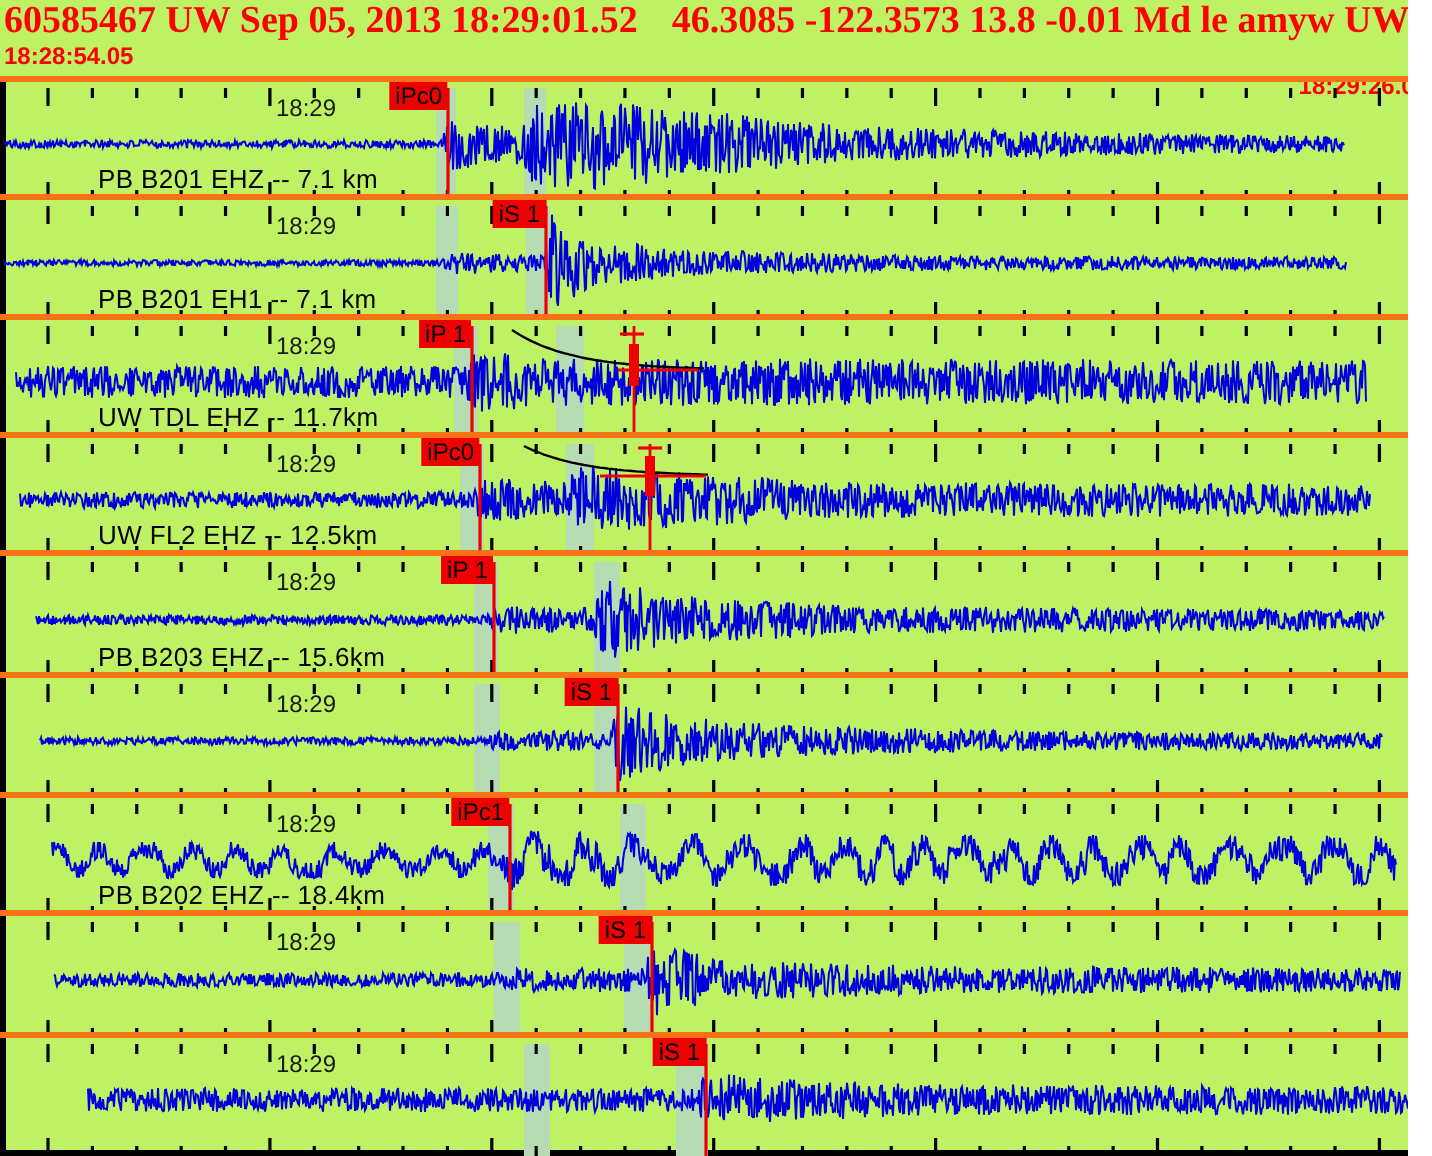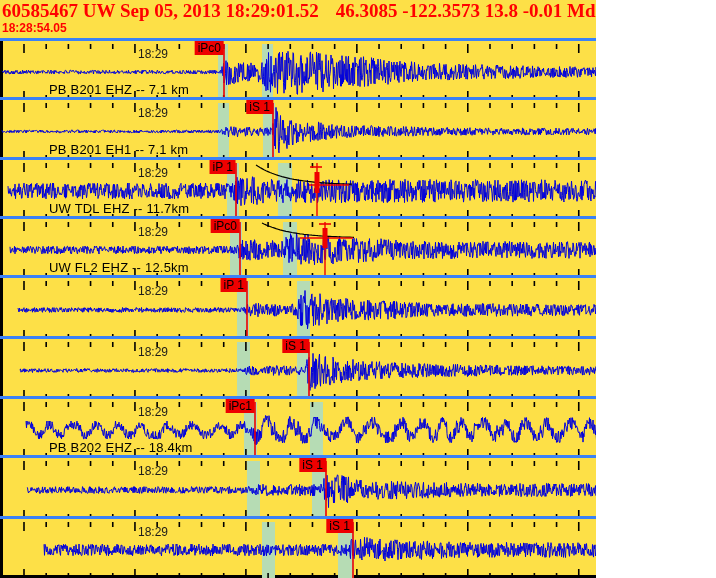--- a/index.html
+++ b/index.html
@@ -1,48 +1,48 @@
 <!DOCTYPE html>
 <html><head>
 <meta charset="utf-8">
 <style>
   html,body{margin:0;padding:0;background:#fff;}
-  #app{position:relative;width:596px;height:578px;background:#fde047;overflow:hidden;
+  #app{position:relative;width:704px;height:578px;background:#bef264;overflow:hidden;
        font-family:"Liberation Sans",sans-serif;}
   
   #hdr1{position:absolute;left:2px;top:0px;width:712px;height:21px;display:flex;
         font-family:"Liberation Serif",serif;font-weight:bold;font-size:19px;
         line-height:21px;white-space:nowrap;}
   #hdr1 .mid{margin-left:17px;}
   #hdr2{position:absolute;left:2px;top:21px;width:712px;height:16px;display:flex;
         font-weight:bold;font-size:12px;line-height:15px;}
   #hdr2 .right{margin-left:auto;}
   
   #panel{position:absolute;left:0;top:0;width:716px;height:578px;}
   .vborder{position:absolute;top:38px;height:540px;width:3px;background:#000;}
   #bottomline{position:absolute;left:0;top:575px;width:716px;height:3px;background:#000;}
-  .row{position:absolute;left:0;width:716px;border-top:3px solid #3b82f6;box-sizing:border-box;}
+  .row{position:absolute;left:0;width:716px;border-top:3px solid #f97316;box-sizing:border-box;}
   .row svg{position:absolute;left:0;top:3px;}
   .band{position:absolute;top:3px;}
   .time-label{position:absolute;left:138px;top:6px;font-size:12px;color:#1a1a1a;}
   .station-label{position:absolute;left:10px;bottom:0px;font-size:13px;color:#000;
                  letter-spacing:.2px;white-space:nowrap;margin-left:39px;}
   .pick-label{position:absolute;top:0px;transform:translateX(-100%);height:14px;
               line-height:14px;padding:0 3px;font-size:12px;color:#000;white-space:nowrap;}
 </style>
 </head>
 <body>
 
 <div id="app">
   <div id="hdr1" style="color: rgb(255, 0, 0);">
     <span>60585467 UW Sep 05, 2013 18:29:01.52</span>
     <span class="mid">46.3085 -122.3573 13.8 -0.01 Md le amyw UW 01</span>
 
   </div>
-  <div id="hdr2" style="color: rgb(255, 0, 0);">
+  <div id="hdr2" style="color: rgb(255, 0, 0); flex-direction: column;">
     <span>18:28:54.05</span>
     <span class="right">18:29:26.00</span>
   </div>
 
   <div id="panel">
     <div class="vborder" style="left:0"></div>
     <div class="vborder" style="left:713px"></div>
     <div id="bottomline"></div>
   <div class="row" style="top: 38px; height: 59px;">
     <div class="band band-p" style="left: 218px; width: 10px; height: 56px; background: rgb(182, 220, 180);"></div>
@@ -420,20 +420,21 @@
           <line x1="667.51" y1="53" x2="667.51" y2="58" stroke="#000000" stroke-width="1.6"></line>
           <line x1="689.7" y1="0" x2="689.7" y2="9" stroke="#000000" stroke-width="1.6"></line>
           <line x1="689.7" y1="49" x2="689.7" y2="58" stroke="#000000" stroke-width="1.6"></line>
           <line x1="711.89" y1="0" x2="711.89" y2="5" stroke="#000000" stroke-width="1.6"></line>
           <line x1="711.89" y1="53" x2="711.89" y2="58" stroke="#000000" stroke-width="1.6"></line>
           <polyline points="18.0,27.1 18.5,28.9 19.0,31.0 19.5,27.1 20.0,29.7 20.5,28.8 21.0,29.5 21.5,29.4 22.0,27.9 22.5,30.6 23.0,29.0 23.5,27.6 24.0,26.7 24.5,30.5 25.0,30.6 25.5,28.4 26.0,31.4 26.5,27.0 27.0,30.5 27.5,30.6 28.0,27.8 28.5,29.9 29.0,29.6 29.5,29.0 30.0,28.6 30.5,30.1 31.0,29.4 31.5,28.8 32.0,27.8 32.5,31.2 33.0,27.7 33.5,29.9 34.0,27.1 34.5,26.6 35.0,31.2 35.5,28.7 36.0,29.5 36.5,27.0 37.0,31.0 37.5,28.3 38.0,30.1 38.5,30.4 39.0,29.7 39.5,27.5 40.0,29.7 40.5,29.1 41.0,27.7 41.5,26.9 42.0,30.3 42.5,31.3 43.0,26.8 43.5,29.4 44.0,26.6 44.5,28.0 45.0,29.8 45.5,30.6 46.0,29.5 46.5,29.0 47.0,29.0 47.5,26.7 48.0,29.3 48.5,29.7 49.0,27.1 49.5,31.4 50.0,28.0 50.5,30.2 51.0,29.8 51.5,31.3 52.0,28.3 52.5,26.7 53.0,30.4 53.5,30.5 54.0,26.6 54.5,30.7 55.0,30.8 55.5,31.0 56.0,27.0 56.5,26.9 57.0,27.7 57.5,27.8 58.0,30.7 58.5,30.5 59.0,29.1 59.5,27.6 60.0,26.7 60.5,28.8 61.0,26.6 61.5,26.8 62.0,29.6 62.5,30.9 63.0,31.0 63.5,28.0 64.0,27.9 64.5,30.9 65.0,28.5 65.5,27.1 66.0,28.1 66.5,29.4 67.0,31.1 67.5,29.3 68.0,27.6 68.5,30.9 69.0,27.3 69.5,27.6 70.0,28.0 70.5,30.2 71.0,30.3 71.5,26.8 72.0,27.2 72.5,28.7 73.0,28.7 73.5,29.3 74.0,30.4 74.5,27.5 75.0,28.7 75.5,27.0 76.0,29.1 76.5,28.4 77.0,28.1 77.5,30.7 78.0,26.8 78.5,27.0 79.0,27.4 79.5,29.0 80.0,27.7 80.5,29.5 81.0,30.0 81.5,30.2 82.0,27.4 82.5,31.0 83.0,31.3 83.5,26.9 84.0,30.4 84.5,26.7 85.0,27.6 85.5,26.9 86.0,29.0 86.5,28.1 87.0,29.9 87.5,30.4 88.0,26.8 88.5,31.2 89.0,27.0 89.5,27.3 90.0,28.9 90.5,26.5 91.0,29.2 91.5,27.6 92.0,30.3 92.5,29.6 93.0,28.8 93.5,29.3 94.0,28.4 94.5,27.1 95.0,28.8 95.5,28.9 96.0,30.7 96.5,27.9 97.0,28.3 97.5,27.8 98.0,31.2 98.5,26.9 99.0,31.1 99.5,27.3 100.0,29.2 100.5,29.2 101.0,26.9 101.5,29.9 102.0,29.1 102.5,30.9 103.0,30.8 103.5,28.5 104.0,28.7 104.5,27.6 105.0,29.7 105.5,29.9 106.0,30.0 106.5,28.8 107.0,27.2 107.5,29.7 108.0,27.3 108.5,30.1 109.0,30.4 109.5,30.9 110.0,28.0 110.5,30.8 111.0,28.0 111.5,31.1 112.0,31.4 112.5,28.4 113.0,31.3 113.5,28.4 114.0,28.5 114.5,29.8 115.0,29.8 115.5,28.1 116.0,29.7 116.5,29.6 117.0,31.0 117.5,29.7 118.0,31.0 118.5,29.3 119.0,31.2 119.5,28.4 120.0,31.2 120.5,29.3 121.0,28.7 121.5,31.5 122.0,30.3 122.5,26.5 123.0,28.8 123.5,30.8 124.0,27.3 124.5,29.2 125.0,27.3 125.5,30.7 126.0,26.6 126.5,27.1 127.0,29.5 127.5,27.0 128.0,27.9 128.5,28.0 129.0,30.9 129.5,30.7 130.0,28.3 130.5,29.4 131.0,28.3 131.5,30.9 132.0,28.0 132.5,28.4 133.0,30.8 133.5,29.5 134.0,28.9 134.5,28.4 135.0,29.1 135.5,29.5 136.0,26.6 136.5,26.7 137.0,28.3 137.5,27.8 138.0,27.6 138.5,28.6 139.0,30.9 139.5,27.2 140.0,28.6 140.5,28.7 141.0,29.7 141.5,26.5 142.0,31.4 142.5,29.7 143.0,30.8 143.5,28.0 144.0,29.2 144.5,29.5 145.0,28.5 145.5,28.2 146.0,30.3 146.5,26.8 147.0,29.6 147.5,27.4 148.0,29.3 148.5,30.2 149.0,27.9 149.5,28.6 150.0,29.9 150.5,29.2 151.0,27.7 151.5,30.8 152.0,30.4 152.5,28.7 153.0,29.9 153.5,30.8 154.0,27.2 154.5,27.9 155.0,31.3 155.5,30.1 156.0,28.9 156.5,30.4 157.0,29.6 157.5,30.7 158.0,28.1 158.5,28.6 159.0,28.3 159.5,31.2 160.0,26.8 160.5,29.3 161.0,28.2 161.5,27.3 162.0,29.1 162.5,31.1 163.0,31.0 163.5,27.5 164.0,30.5 164.5,27.4 165.0,26.8 165.5,31.0 166.0,30.5 166.5,27.6 167.0,27.2 167.5,30.7 168.0,26.6 168.5,30.0 169.0,30.3 169.5,27.8 170.0,29.1 170.5,28.3 171.0,30.8 171.5,26.8 172.0,30.8 172.5,28.3 173.0,28.4 173.5,28.2 174.0,26.9 174.5,30.5 175.0,29.0 175.5,27.2 176.0,30.7 176.5,29.2 177.0,31.4 177.5,27.6 178.0,30.1 178.5,28.7 179.0,28.1 179.5,27.0 180.0,27.8 180.5,30.8 181.0,29.2 181.5,31.4 182.0,29.4 182.5,29.5 183.0,28.8 183.5,29.9 184.0,30.9 184.5,31.3 185.0,30.7 185.5,26.7 186.0,26.9 186.5,27.5 187.0,28.0 187.5,29.5 188.0,27.9 188.5,27.2 189.0,30.5 189.5,30.0 190.0,28.2 190.5,30.6 191.0,30.9 191.5,30.0 192.0,30.4 192.5,31.4 193.0,28.7 193.5,27.9 194.0,28.9 194.5,28.6 195.0,28.7 195.5,26.7 196.0,27.0 196.5,29.3 197.0,27.7 197.5,30.5 198.0,26.9 198.5,30.3 199.0,31.2 199.5,30.1 200.0,27.8 200.5,27.0 201.0,27.8 201.5,30.8 202.0,31.1 202.5,30.6 203.0,27.7 203.5,28.1 204.0,29.5 204.5,31.0 205.0,30.7 205.5,28.5 206.0,27.0 206.5,30.7 207.0,27.7 207.5,30.2 208.0,29.9 208.5,31.3 209.0,29.2 209.5,28.0 210.0,31.5 210.5,27.1 211.0,30.9 211.5,30.6 212.0,28.3 212.5,29.2 213.0,30.4 213.5,27.9 214.0,29.5 214.5,26.7 215.0,29.8 215.5,26.8 216.0,29.9 216.5,30.4 217.0,28.1 217.5,29.0 218.0,26.7 218.5,26.6 219.0,28.9 219.5,31.2 220.0,27.3 220.5,27.0 221.0,30.5 221.5,27.0 222.0,27.6 222.5,29.7 223.0,31.3 223.5,31.4 224.0,27.8 224.5,29.1 225.0,28.2 225.5,26.8 226.0,28.1 226.5,31.1 227.0,29.8 227.5,28.8 228.0,30.4 228.5,26.7 229.0,28.4 229.5,31.1 230.0,29.6 230.5,29.2 231.0,26.8 231.5,27.5 232.0,27.7 232.5,28.6 233.0,27.2 233.5,29.4 234.0,29.3 234.5,30.8 235.0,27.1 235.5,29.3 236.0,27.4 236.5,29.4 237.0,27.8 237.5,30.4 238.0,28.3 238.5,27.7 239.0,28.7 239.5,30.4 240.0,30.2 240.5,30.7 241.0,27.5 241.5,26.7 242.0,27.6 242.5,27.5 243.0,29.8 243.5,30.0 244.0,26.2 244.5,27.0 245.0,31.6 245.5,27.8 246.0,32.8 246.5,33.6 247.0,26.3 247.5,23.3 248.0,27.5 248.5,30.0 249.0,31.7 249.5,25.9 250.0,29.7 250.5,35.1 251.0,32.5 251.5,29.4 252.0,32.4 252.5,28.1 253.0,25.6 253.5,24.0 254.0,23.5 254.5,24.6 255.0,34.0 255.5,25.3 256.0,22.4 256.5,30.3 257.0,29.1 257.5,28.6 258.0,35.8 258.5,22.3 259.0,32.2 259.5,32.3 260.0,26.6 260.5,23.6 261.0,26.6 261.5,29.3 262.0,32.8 262.5,32.8 263.0,25.3 263.5,30.9 264.0,30.6 264.5,33.0 265.0,29.9 265.5,24.9 266.0,23.8 266.5,28.7 267.0,23.0 267.5,33.5 268.0,27.0 268.5,25.9 269.0,28.0 269.5,33.5 270.0,28.4 270.5,27.5 271.0,32.5 271.5,24.4 272.0,23.6 272.5,30.5 273.0,26.6 273.5,34.3 274.0,25.1 274.5,35.2 275.0,23.4 275.5,23.9 276.0,35.2 276.5,33.0 277.0,32.0 277.5,25.1 278.0,33.8 278.5,27.8 279.0,32.7 279.5,24.0 280.0,24.6 280.5,27.3 281.0,30.8 281.5,31.2 282.0,28.5 282.5,29.3 283.0,29.3 283.5,26.9 284.0,25.2 284.5,28.5 285.0,25.2 285.5,33.0 286.0,26.7 286.5,32.4 287.0,32.9 287.5,25.2 288.0,28.1 288.5,31.0 289.0,27.9 289.5,26.5 290.0,25.2 290.5,27.3 291.0,31.4 291.5,26.5 292.0,23.1 292.5,23.0 293.0,27.7 293.5,34.1 294.0,31.9 294.5,28.8 295.0,34.2 295.5,26.5 296.0,34.3 296.5,28.4 297.0,30.1 297.5,36.0 298.0,38.0 298.5,19.6 299.0,18.2 299.5,27.8 300.0,22.8 300.5,44.3 301.0,14.1 301.5,44.9 302.0,31.5 302.5,44.2 303.0,18.6 303.5,15.4 304.0,15.8 304.5,21.6 305.0,9.5 305.5,23.6 306.0,40.8 306.5,43.7 307.0,24.4 307.5,47.8 308.0,43.7 308.5,26.4 309.0,42.4 309.5,26.2 310.0,24.0 310.5,18.3 311.0,24.2 311.5,13.9 312.0,12.9 312.5,35.1 313.0,19.7 313.5,44.9 314.0,21.4 314.5,24.7 315.0,15.9 315.5,43.6 316.0,32.0 316.5,23.6 317.0,38.7 317.5,35.7 318.0,26.0 318.5,27.8 319.0,44.4 319.5,34.0 320.0,12.7 320.5,19.0 321.0,31.5 321.5,33.4 322.0,38.8 322.5,32.6 323.0,36.3 323.5,28.3 324.0,23.0 324.5,30.3 325.0,24.9 325.5,20.2 326.0,18.5 326.5,21.1 327.0,42.9 327.5,20.4 328.0,18.9 328.5,32.0 329.0,38.9 329.5,31.0 330.0,25.3 330.5,20.3 331.0,20.3 331.5,17.6 332.0,38.9 332.5,32.3 333.0,19.1 333.5,24.4 334.0,29.3 334.5,32.3 335.0,19.0 335.5,32.7 336.0,38.6 336.5,24.3 337.0,29.3 337.5,22.2 338.0,40.7 338.5,20.3 339.0,18.6 339.5,35.3 340.0,35.1 340.5,18.1 341.0,21.1 341.5,25.6 342.0,32.5 342.5,38.8 343.0,22.5 343.5,38.3 344.0,30.5 344.5,24.8 345.0,24.6 345.5,35.7 346.0,17.3 346.5,37.1 347.0,21.4 347.5,17.9 348.0,23.4 348.5,27.2 349.0,31.5 349.5,26.5 350.0,30.0 350.5,21.8 351.0,34.2 351.5,30.8 352.0,38.3 352.5,19.1 353.0,20.4 353.5,29.4 354.0,27.9 354.5,23.8 355.0,38.3 355.5,37.4 356.0,30.1 356.5,37.5 357.0,36.0 357.5,33.5 358.0,36.5 358.5,35.6 359.0,36.3 359.5,30.7 360.0,33.3 360.5,35.4 361.0,20.8 361.5,31.0 362.0,25.5 362.5,32.9 363.0,24.7 363.5,29.3 364.0,20.5 364.5,34.9 365.0,38.9 365.5,35.0 366.0,30.8 366.5,33.3 367.0,31.9 367.5,19.2 368.0,36.5 368.5,39.1 369.0,19.4 369.5,34.4 370.0,21.3 370.5,36.9 371.0,22.3 371.5,30.4 372.0,30.8 372.5,30.8 373.0,24.9 373.5,26.1 374.0,36.5 374.5,38.4 375.0,29.5 375.5,22.1 376.0,26.0 376.5,34.9 377.0,36.0 377.5,28.0 378.0,33.5 378.5,30.5 379.0,25.3 379.5,21.8 380.0,21.5 380.5,37.5 381.0,21.7 381.5,22.3 382.0,20.3 382.5,20.5 383.0,19.9 383.5,20.0 384.0,22.4 384.5,20.1 385.0,30.5 385.5,22.4 386.0,32.7 386.5,27.6 387.0,26.8 387.5,30.1 388.0,38.3 388.5,26.9 389.0,29.1 389.5,25.4 390.0,30.4 390.5,21.3 391.0,35.9 391.5,35.0 392.0,23.4 392.5,30.7 393.0,22.1 393.5,20.4 394.0,37.0 394.5,20.2 395.0,37.9 395.5,28.1 396.0,33.6 396.5,20.6 397.0,22.2 397.5,29.7 398.0,32.4 398.5,30.6 399.0,29.6 399.5,34.1 400.0,32.2 400.5,22.2 401.0,33.1 401.5,27.3 402.0,36.3 402.5,23.3 403.0,33.3 403.5,29.4 404.0,27.1 404.5,21.4 405.0,27.1 405.5,23.1 406.0,36.8 406.5,36.2 407.0,34.7 407.5,26.1 408.0,31.0 408.5,23.4 409.0,22.8 409.5,21.7 410.0,25.9 410.5,23.1 411.0,36.2 411.5,26.8 412.0,21.8 412.5,35.3 413.0,32.1 413.5,32.0 414.0,25.1 414.5,31.2 415.0,35.4 415.5,27.9 416.0,24.7 416.5,21.5 417.0,23.6 417.5,35.4 418.0,22.5 418.5,31.0 419.0,21.6 419.5,25.1 420.0,26.0 420.5,34.8 421.0,27.2 421.5,33.9 422.0,28.7 422.5,23.9 423.0,34.2 423.5,29.5 424.0,32.4 424.5,23.2 425.0,26.4 425.5,34.3 426.0,31.1 426.5,22.8 427.0,35.5 427.5,33.0 428.0,22.9 428.5,26.5 429.0,25.1 429.5,23.5 430.0,25.7 430.5,23.8 431.0,28.6 431.5,23.3 432.0,31.0 432.5,30.8 433.0,28.6 433.5,33.3 434.0,34.7 434.5,35.3 435.0,31.5 435.5,28.3 436.0,31.9 436.5,24.1 437.0,27.0 437.5,25.5 438.0,34.5 438.5,24.1 439.0,24.0 439.5,30.1 440.0,24.8 440.5,30.7 441.0,26.3 441.5,30.3 442.0,33.2 442.5,30.7 443.0,26.3 443.5,28.1 444.0,24.2 444.5,28.8 445.0,24.5 445.5,24.6 446.0,33.0 446.5,25.7 447.0,23.8 447.5,24.2 448.0,26.1 448.5,29.4 449.0,29.2 449.5,34.9 450.0,33.7 450.5,32.0 451.0,26.9 451.5,32.6 452.0,23.6 452.5,33.2 453.0,22.7 453.5,32.9 454.0,34.7 454.5,28.7 455.0,32.7 455.5,28.7 456.0,29.2 456.5,31.3 457.0,30.1 457.5,33.1 458.0,26.3 458.5,23.9 459.0,30.3 459.5,26.4 460.0,27.0 460.5,32.1 461.0,32.0 461.5,22.8 462.0,31.2 462.5,33.2 463.0,33.5 463.5,34.4 464.0,28.1 464.5,25.2 465.0,35.4 465.5,26.1 466.0,24.8 466.5,35.4 467.0,23.9 467.5,23.0 468.0,30.3 468.5,26.6 469.0,24.8 469.5,34.1 470.0,29.7 470.5,27.2 471.0,34.6 471.5,30.6 472.0,33.4 472.5,34.4 473.0,27.7 473.5,32.5 474.0,32.4 474.5,31.8 475.0,34.0 475.5,24.9 476.0,23.4 476.5,28.8 477.0,28.3 477.5,25.8 478.0,23.6 478.5,31.5 479.0,27.1 479.5,30.3 480.0,23.6 480.5,33.6 481.0,33.5 481.5,32.4 482.0,23.9 482.5,22.4 483.0,34.0 483.5,22.8 484.0,28.6 484.5,30.9 485.0,34.0 485.5,30.1 486.0,30.1 486.5,24.6 487.0,24.8 487.5,34.6 488.0,23.2 488.5,28.0 489.0,24.5 489.5,28.0 490.0,22.9 490.5,27.2 491.0,29.0 491.5,32.2 492.0,27.1 492.5,24.7 493.0,22.5 493.5,30.8 494.0,30.7 494.5,30.2 495.0,26.7 495.5,25.7 496.0,30.4 496.5,35.4 497.0,28.4 497.5,32.6 498.0,28.7 498.5,29.0 499.0,23.4 499.5,27.3 500.0,30.0 500.5,34.9 501.0,28.6 501.5,27.9 502.0,28.6 502.5,30.4 503.0,34.0 503.5,28.7 504.0,24.6 504.5,32.8 505.0,33.5 505.5,29.7 506.0,27.0 506.5,27.5 507.0,27.5 507.5,34.3 508.0,26.0 508.5,28.3 509.0,24.9 509.5,23.4 510.0,28.9 510.5,24.4 511.0,23.4 511.5,29.1 512.0,31.5 512.5,35.2 513.0,29.3 513.5,23.1 514.0,25.0 514.5,28.0 515.0,32.8 515.5,31.1 516.0,25.2 516.5,24.2 517.0,25.9 517.5,35.1 518.0,29.4 518.5,31.4 519.0,30.8 519.5,27.4 520.0,32.2 520.5,23.0 521.0,27.7 521.5,31.4 522.0,33.0 522.5,24.0 523.0,27.9 523.5,24.3 524.0,31.3 524.5,29.2 525.0,33.2 525.5,27.3 526.0,23.2 526.5,31.8 527.0,23.0 527.5,28.0 528.0,33.8 528.5,25.8 529.0,26.3 529.5,33.7 530.0,30.2 530.5,30.8 531.0,35.1 531.5,29.7 532.0,28.4 532.5,27.0 533.0,25.3 533.5,30.9 534.0,26.0 534.5,31.2 535.0,28.8 535.5,29.4 536.0,25.5 536.5,23.3 537.0,24.7 537.5,23.0 538.0,26.9 538.5,23.8 539.0,29.2 539.5,27.9 540.0,33.2 540.5,32.9 541.0,31.9 541.5,32.4 542.0,33.2 542.5,34.7 543.0,31.5 543.5,29.6 544.0,33.0 544.5,27.2 545.0,29.4 545.5,30.7 546.0,23.8 546.5,33.4 547.0,27.1 547.5,25.3 548.0,24.3 548.5,31.9 549.0,28.1 549.5,32.1 550.0,33.9 550.5,31.8 551.0,24.4 551.5,29.2 552.0,32.2 552.5,34.7 553.0,24.7 553.5,23.9 554.0,23.4 554.5,27.4 555.0,23.8 555.5,34.6 556.0,33.7 556.5,33.3 557.0,26.5 557.5,30.4 558.0,24.5 558.5,30.9 559.0,27.5 559.5,33.4 560.0,26.4 560.5,24.5 561.0,24.1 561.5,24.5 562.0,33.7 562.5,30.1 563.0,34.9 563.5,24.7 564.0,29.4 564.5,34.3 565.0,31.2 565.5,24.4 566.0,32.3 566.5,26.4 567.0,29.8 567.5,32.0 568.0,33.3 568.5,26.9 569.0,25.4 569.5,30.9 570.0,29.2 570.5,29.7 571.0,23.8 571.5,24.9 572.0,24.9 572.5,27.5 573.0,29.5 573.5,28.2 574.0,34.4 574.5,27.7 575.0,27.9 575.5,28.7 576.0,26.6 576.5,29.1 577.0,24.0 577.5,26.7 578.0,32.4 578.5,23.7 579.0,33.4 579.5,34.3 580.0,25.3 580.5,27.3 581.0,23.8 581.5,30.9 582.0,28.9 582.5,29.7 583.0,24.7 583.5,27.0 584.0,24.2 584.5,24.9 585.0,25.5 585.5,23.7 586.0,33.1 586.5,32.3 587.0,31.4 587.5,30.7 588.0,30.1 588.5,28.7 589.0,25.3 589.5,31.7 590.0,32.5 590.5,34.2 591.0,30.2 591.5,28.3 592.0,31.5 592.5,27.6 593.0,28.4 593.5,30.6 594.0,23.4 594.5,25.5 595.0,24.2 595.5,32.8 596.0,29.4 596.5,23.6 597.0,28.7 597.5,26.9 598.0,25.2 598.5,26.0 599.0,32.4 599.5,34.2 600.0,26.4 600.5,27.3 601.0,27.1 601.5,25.0 602.0,27.3 602.5,31.3 603.0,26.5 603.5,25.8 604.0,23.9 604.5,31.1 605.0,32.1 605.5,33.7 606.0,27.8 606.5,34.3 607.0,29.3 607.5,25.1 608.0,26.9 608.5,28.6 609.0,27.7 609.5,27.9 610.0,26.2 610.5,23.7 611.0,32.4 611.5,29.5 612.0,25.0 612.5,26.5 613.0,31.6 613.5,33.8 614.0,25.4 614.5,26.3 615.0,24.6 615.5,32.5 616.0,24.1 616.5,28.3 617.0,32.2 617.5,33.5 618.0,31.3 618.5,31.2 619.0,26.4 619.5,24.9 620.0,24.1 620.5,34.2 621.0,30.0 621.5,30.0 622.0,31.3 622.5,28.8 623.0,24.6 623.5,31.8 624.0,29.2 624.5,30.2 625.0,34.5 625.5,24.4 626.0,28.1 626.5,33.5 627.0,32.0 627.5,29.0 628.0,31.3 628.5,30.2 629.0,24.9 629.5,24.0 630.0,31.2 630.5,23.6 631.0,30.9 631.5,24.6 632.0,28.0 632.5,24.3 633.0,23.7 633.5,25.4 634.0,34.0 634.5,23.8 635.0,25.6 635.5,25.2 636.0,31.4 636.5,27.7 637.0,25.0 637.5,31.7 638.0,24.2 638.5,27.7 639.0,26.0 639.5,32.4 640.0,32.2 640.5,32.9 641.0,33.2 641.5,30.7 642.0,33.4 642.5,25.4 643.0,27.5 643.5,29.5 644.0,27.9 644.5,31.4 645.0,34.1 645.5,29.6 646.0,27.4 646.5,31.9 647.0,27.2 647.5,29.1 648.0,33.3 648.5,34.2 649.0,34.3 649.5,25.8 650.0,33.4 650.5,25.5 651.0,24.9 651.5,29.3 652.0,34.0 652.5,31.0 653.0,25.0 653.5,33.6 654.0,27.1 654.5,24.2 655.0,27.2 655.5,25.2 656.0,28.8 656.5,25.4 657.0,32.5 657.5,26.5 658.0,23.9 658.5,25.5 659.0,25.3 659.5,31.4 660.0,34.1 660.5,24.7 661.0,29.9 661.5,31.6 662.0,25.7 662.5,33.4 663.0,25.9 663.5,27.2 664.0,26.9 664.5,25.9 665.0,26.3 665.5,25.8 666.0,33.1 666.5,28.8 667.0,30.0 667.5,33.1 668.0,25.6 668.5,27.0 669.0,24.9 669.5,28.2 670.0,24.5 670.5,25.1 671.0,30.0 671.5,31.5 672.0,29.1 672.5,30.1 673.0,29.5 673.5,32.4 674.0,30.9 674.5,33.0 675.0,27.5 675.5,30.7 676.0,27.2 676.5,30.8 677.0,32.8 677.5,30.0 678.0,25.5 678.5,30.6 679.0,24.5 679.5,33.9 680.0,25.8 680.5,25.5 681.0,31.9 681.5,33.6 682.0,34.0 682.5,24.9 683.0,28.8 683.5,26.9 684.0,26.0 684.5,29.1 685.0,29.6 685.5,32.3 686.0,33.2 686.5,32.8 687.0,25.7 687.5,27.5 688.0,28.1 688.5,32.0 689.0,30.4 689.5,27.2 690.0,25.2 690.5,26.1 691.0,25.5 691.5,28.1 692.0,27.3" fill="none" stroke="#0000dd" stroke-width="1"></polyline>
           <line x1="247" y1="0" x2="247" y2="58" stroke="#ee0000" stroke-width="1.6"></line>
         </svg>
     <span class="time-label">18:29</span>
     <span class="pick-label" style="left: 247px; background: rgb(238, 0, 0);">iP 1</span>
+    <span class="station-label">PB B203 EHZ -- 15.6km</span>
   </div>
       <div class="row" style="top: 336px; height: 60px;">
     <div class="band band-p" style="left: 237px; width: 13px; height: 57px; background: rgb(182, 220, 180);"></div>
     <div class="band band-s" style="left: 297px; width: 13px; height: 57px; background: rgb(182, 220, 180);"></div>
     <svg width="716" height="57" viewBox="0 0 716 57">
           <line x1="24" y1="0" x2="24" y2="9" stroke="#000000" stroke-width="1.6"></line>
           <line x1="24" y1="48" x2="24" y2="57" stroke="#000000" stroke-width="1.6"></line>
           <line x1="46.19" y1="0" x2="46.19" y2="5" stroke="#000000" stroke-width="1.6"></line>
           <line x1="46.19" y1="52" x2="46.19" y2="57" stroke="#000000" stroke-width="1.6"></line>
           <line x1="68.38" y1="0" x2="68.38" y2="5" stroke="#000000" stroke-width="1.6"></line>

